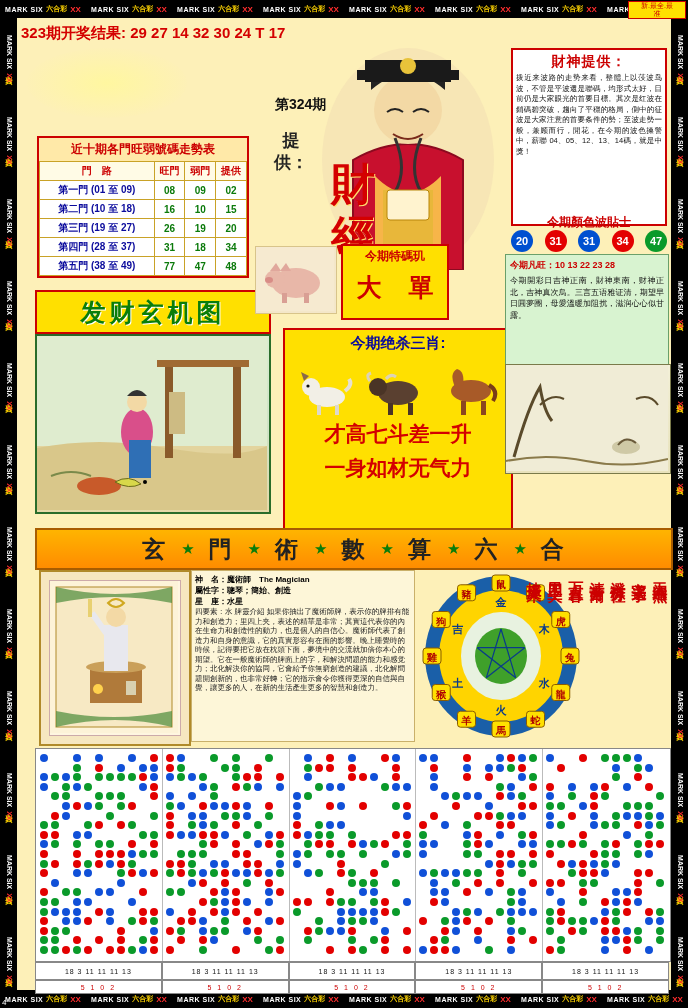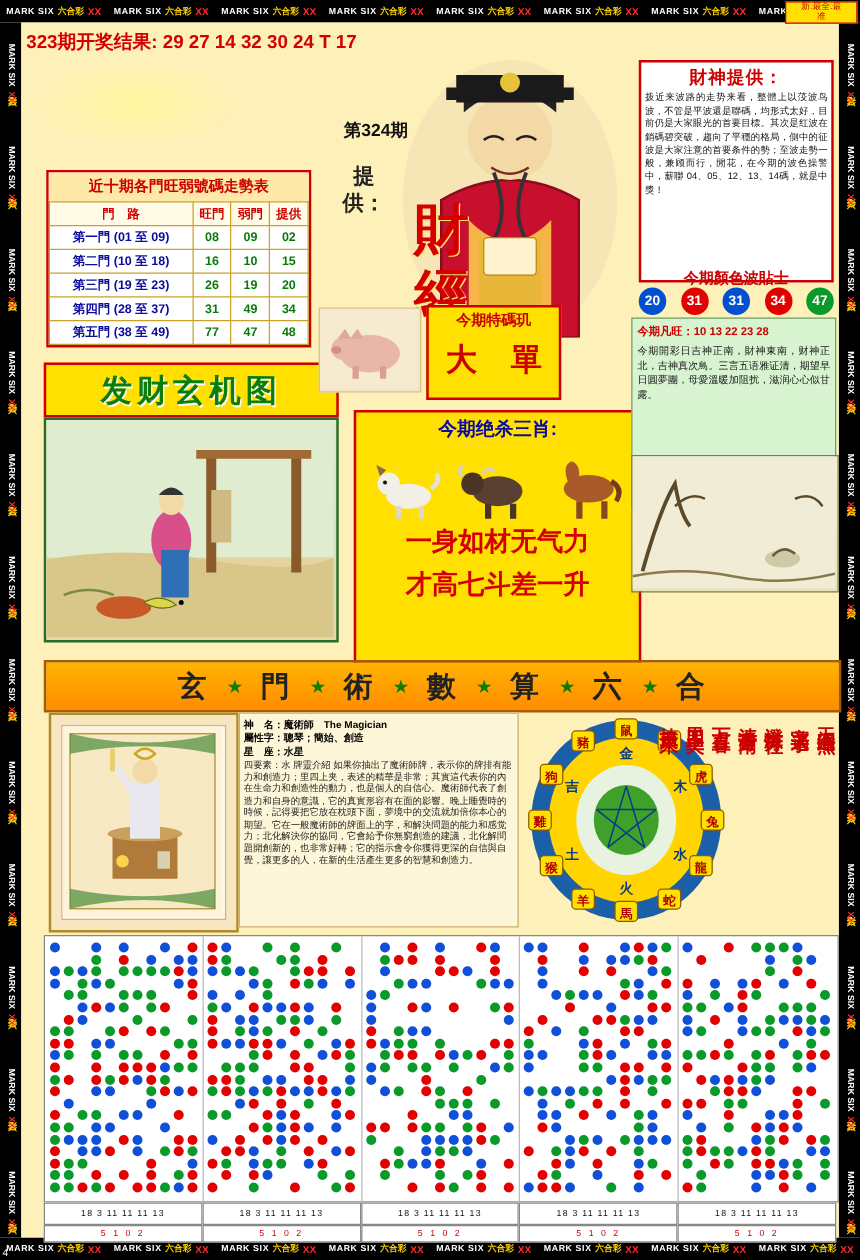--- a/index.html
+++ b/index.html
@@ -313,29 +313,29 @@
               <td class="v">09</td>
               <td class="v">02</td>
             </tr>
         <tr>
               <td class="l">第二門 (10 至 18)</td>
               <td class="v">16</td>
               <td class="v">10</td>
               <td class="v">15</td>
             </tr>
         <tr>
-              <td class="l">第三門 (19 至 23)</td>
+              <td class="l">第三門 (19 至 27)</td>
               <td class="v">26</td>
               <td class="v">19</td>
               <td class="v">20</td>
             </tr>
         <tr>
               <td class="l">第四門 (28 至 37)</td>
               <td class="v">31</td>
-              <td class="v">49</td>
+              <td class="v">18</td>
               <td class="v">34</td>
             </tr>
         <tr>
               <td class="l">第五門 (38 至 49)</td>
               <td class="v">77</td>
               <td class="v">47</td>
               <td class="v">48</td>
             </tr>
       </tbody>
         </table>
@@ -413,22 +413,22 @@
         </svg>
         <svg width="62" height="54">
           <ellipse cx="34" cy="28" rx="20" ry="11" fill="#a85a28"></ellipse>
           <path d="M18 24 q-6 -14 2 -18 q8 2 6 16z" fill="#a85a28"></path>
           <rect x="24" y="38" width="5" height="14" fill="#8a4620"></rect>
           <rect x="44" y="38" width="5" height="14" fill="#8a4620"></rect>
           <path d="M52 22 q10 6 4 16" stroke="#7a3c18" stroke-width="4" fill="none"></path>
         </svg>
       </div>
       <div class="poem">
+        <div>才高七斗差一升</div>
         <div>一身如材无气力</div>
-        <div>才高七斗差一升</div>
       </div>
     </div>
 
     <div class="caishen">
       <h5>財神提供：</h5>
       <p>拨近来波路的走势来看，整體上以莈波鸟波，不管是平波還是聯碼，均形式太好，目前仍是大家眼光的首要目標。其次是红波在銷碼碧突破，趨向了平穩的格局，側中的征波是大家注意的首要条件的勢；至波走勢一般，兼顾而行，閒花，在今期的波色操警中，薪聯 04、05、12、13、14碼，就是中獎！</p>
     </div>
     <div class="bosi-t">今期顏色波貼士</div>
     <div class="balls">
       <div class="ball b-blue">20</div>

